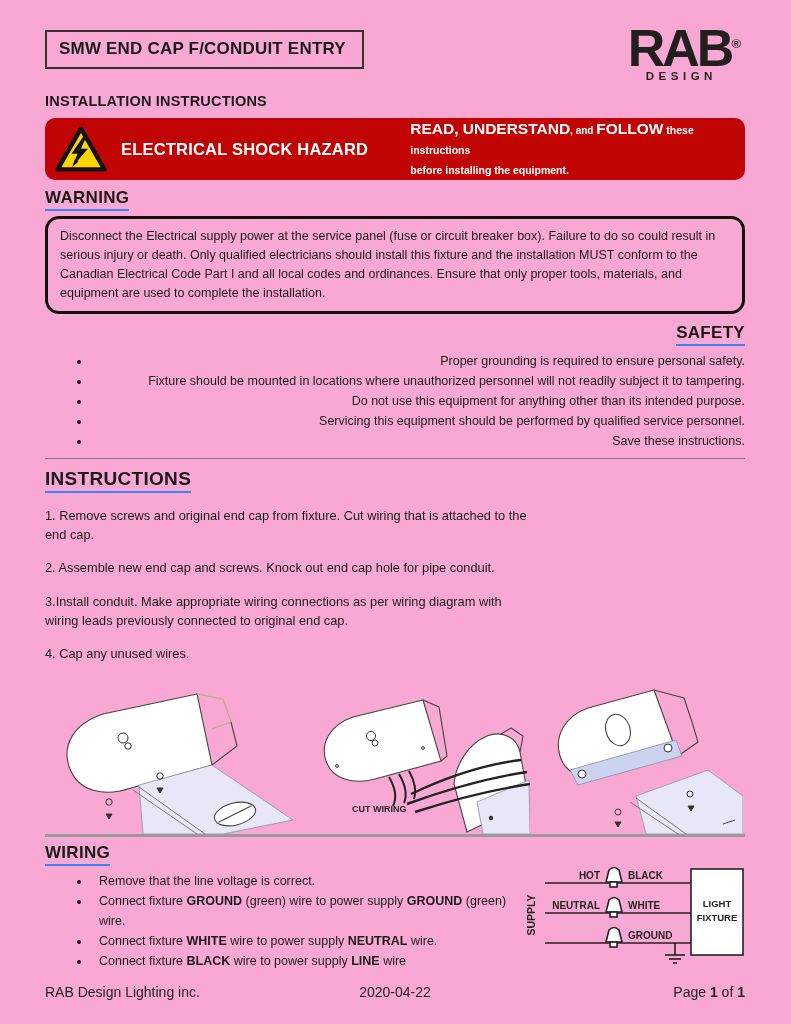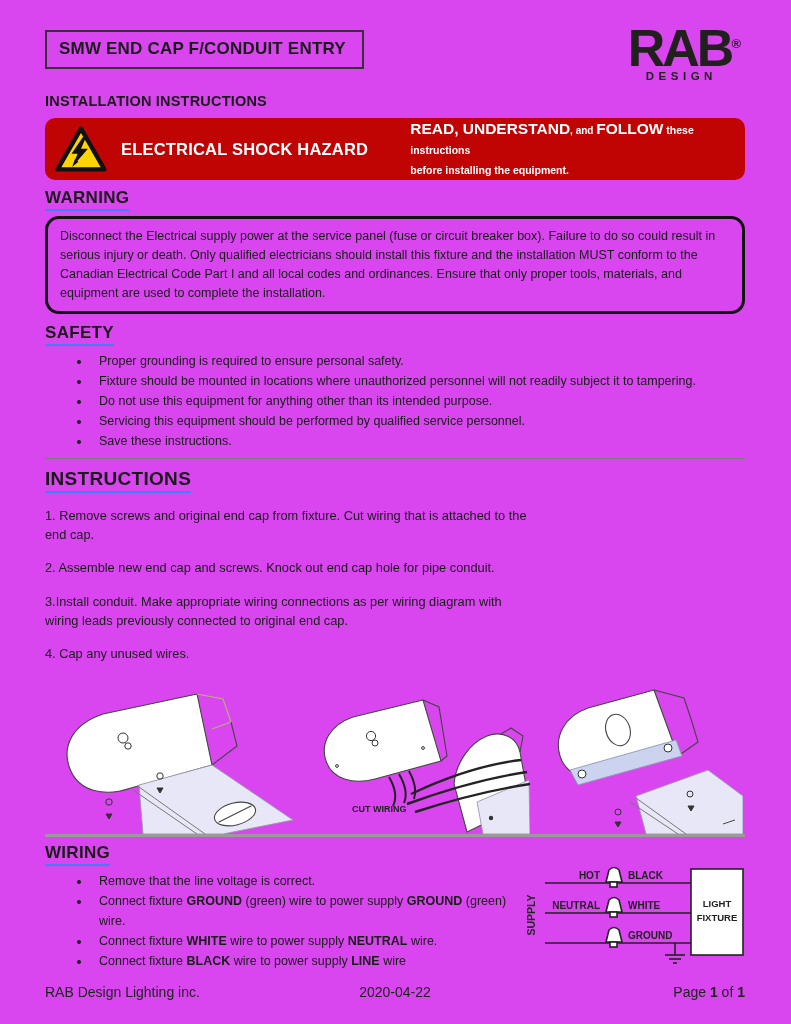--- a/index.html
+++ b/index.html
@@ -2,21 +2,21 @@
 <html><head>
 <meta charset="utf-8">
 <style>
   * { box-sizing: border-box; margin: 0; padding: 0; }
   html,body { background:#e8e8e8; }
   body { font-family: "Liberation Sans", sans-serif; }
   .page {
     position: relative;
     width: 791px; height: 1024px;
     margin: 0 auto;
-    background: #d946ef;
+    background: #f9a8d4;
     color: #1a1a1a;
     overflow: hidden;
     padding: 28px 46px 0 45px;
   }
   
   .header-row { display: flex; justify-content: space-between; align-items: flex-start; }
   .title-box {
     border: 2px solid #333;
     padding: 7px 16px 8px 12px;
     font-size: 17px; font-weight: bold;
@@ -62,21 +62,21 @@
   
   .warning-wrap { margin-top: 8px; }
   .warning-box {
     margin-top: 5px;
     border: 3px solid #111;
     border-radius: 14px;
     padding: 8px 14px 9px 12px;
     font-size: 12.5px; line-height: 1.5;
   }
   
-  .safety-wrap { margin-top: 9px; }
+  .safety-wrap { margin-top: 9px; text-align: right; }
   ul.doc-list { margin: 5px 0 0 0; padding-left: 46px; }
   ul.doc-list li { font-size: 12.5px; line-height: 1.6; padding-left: 8px; }
   
   .rule-thin { border: none; border-top: 1.5px solid #7a7a7a; margin-top: 7px; }
   .rule-thick { border: none; border-top: 3px solid #9a9a9a; margin-top: 0; }
   
   .install-wrap { margin-top: 9px; }
   .install-steps { margin-top: 14px; width: 482px; }
   .install-steps p { font-size: 12.8px; line-height: 1.45; margin-bottom: 15px; }
   

